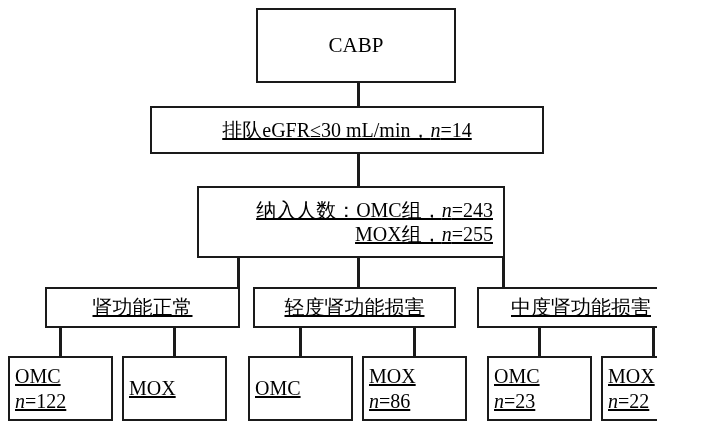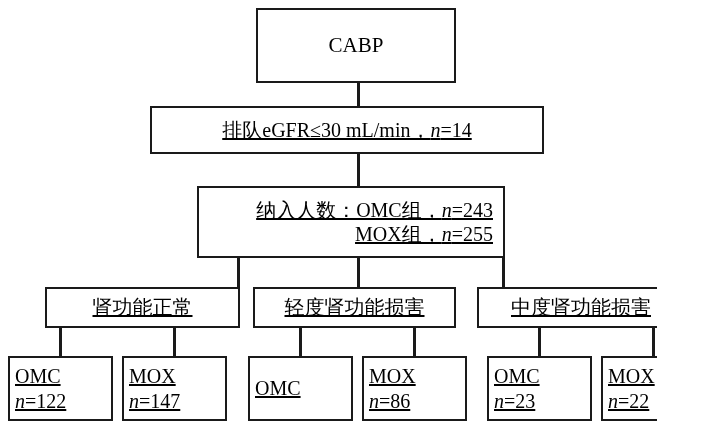--- a/index.html
+++ b/index.html
@@ -120,21 +120,20 @@
     <span class="line">中度肾功能损害</span>
   </div>
 
   <div class="leafwrap t-20" style="left:8px; top:356px; width:105px; height:65px;">
     <span class="line">OMC</span>
     <span class="line"><span class="ital">n</span><span>=122</span></span>
   </div>
 
   <div class="leafwrap t-20" style="left:122px; top:356px; width:105px; height:65px;">
     <span class="line">MOX</span>
-    <span class="line"><span class="ital">n</span><span>=147</span></span>
   </div>
 
   <div class="leafwrap t-20" style="left:248px; top:356px; width:105px; height:65px;">
     <span class="line">OMC</span>
   </div>
 
   <div class="leafwrap t-20" style="left:362px; top:356px; width:105px; height:65px;">
     <span class="line">MOX</span>
     <span class="line"><span class="ital">n</span><span>=86</span></span>
   </div>

